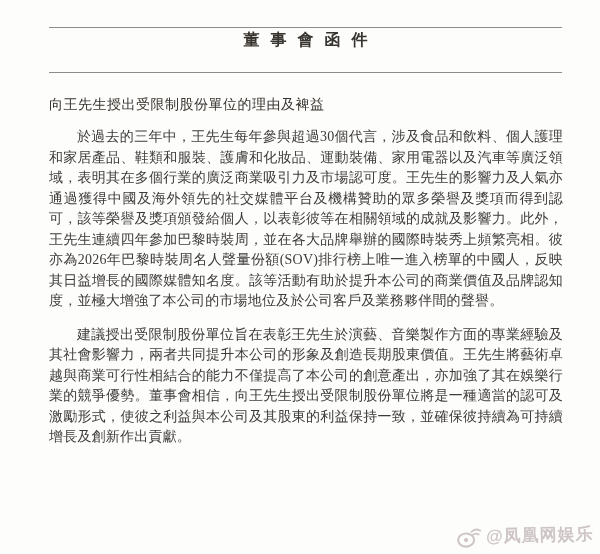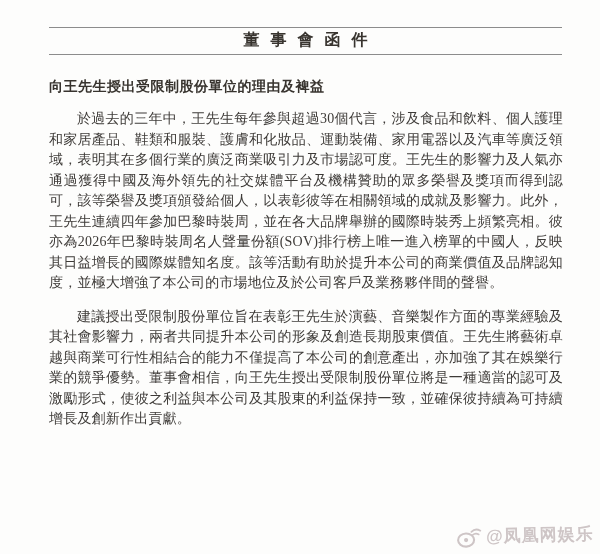--- a/index.html
+++ b/index.html
@@ -14,34 +14,34 @@
     overflow: hidden;
     background: #fdfdfc;
     font-family: "Liberation Serif", "DejaVu Serif", serif;
     color: #3e3b38;
   }
   .doc-header {
     margin: 27px 38px 0 49px;
     border-top: 1.5px solid #8c8c8c;
     border-bottom: 1.5px solid #8c8c8c;
     text-align: center;
-    padding: 2px 0 3px 0;
+    padding: 2px 0 21px 0;
   }
   .doc-title {
     font-size: 16px;
     font-weight: bold;
     letter-spacing: 11px;
     padding-left: 11px; 
     color: #38342f;
     white-space: nowrap;
   }
   .section-heading {
     margin: 23px 38px 0 49px;
     font-size: 14px;
-    font-weight: bold;
+    font-weight: normal;
     letter-spacing: 0.5px;
     color: #38342f;
   }
   .doc-body {
     margin: 4px 37px 0 49px;
     font-size: 14px;
     line-height: 20.5px;
     text-align: justify;
     letter-spacing: 0.2px;
   }

